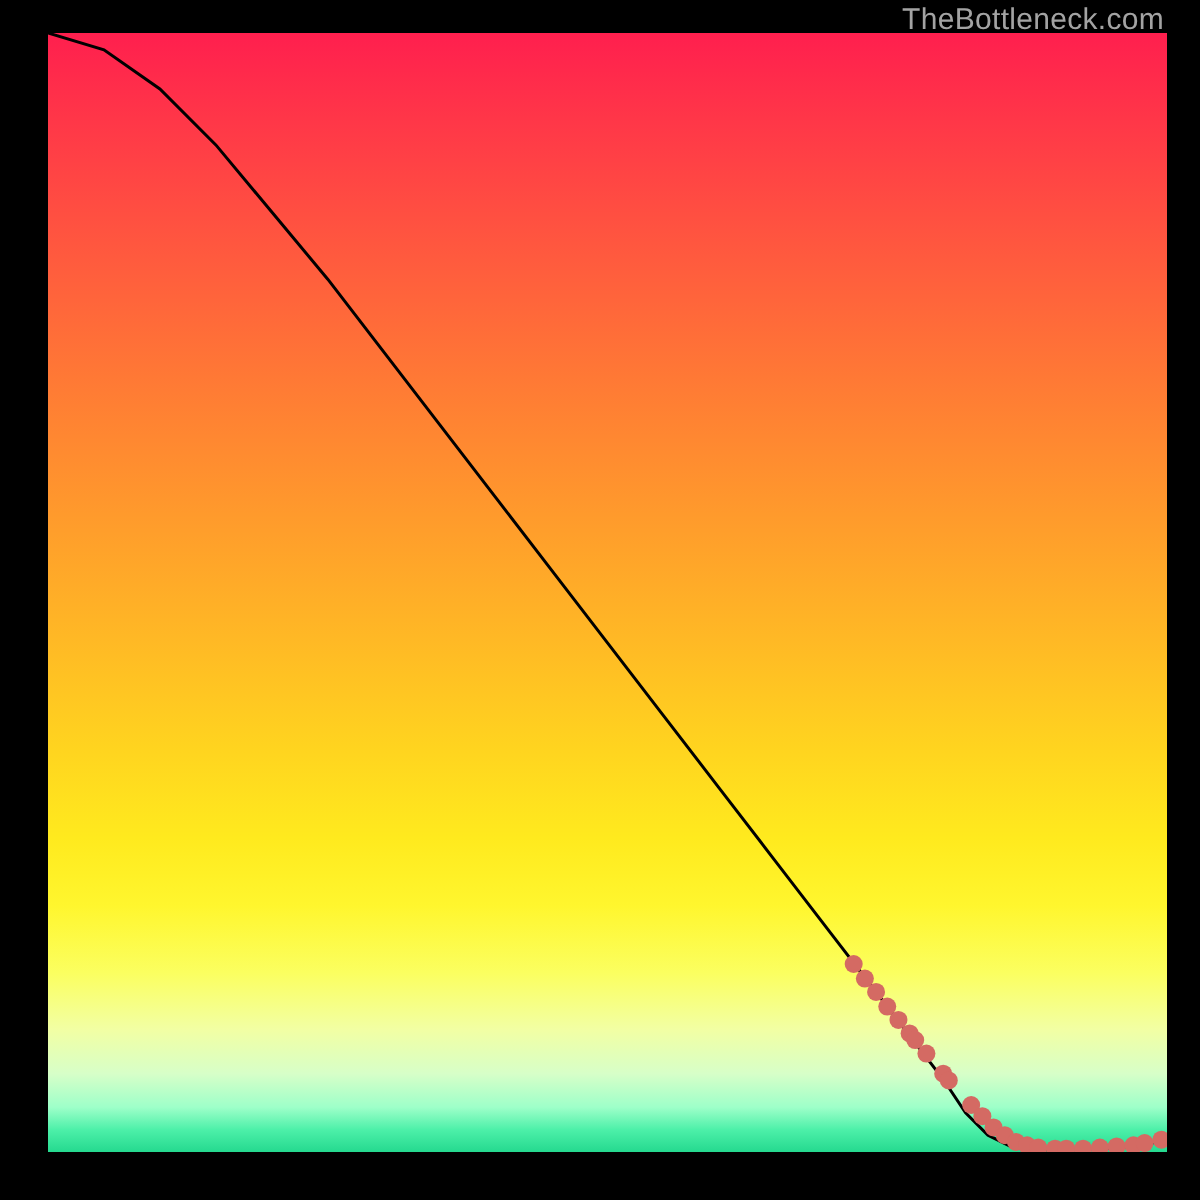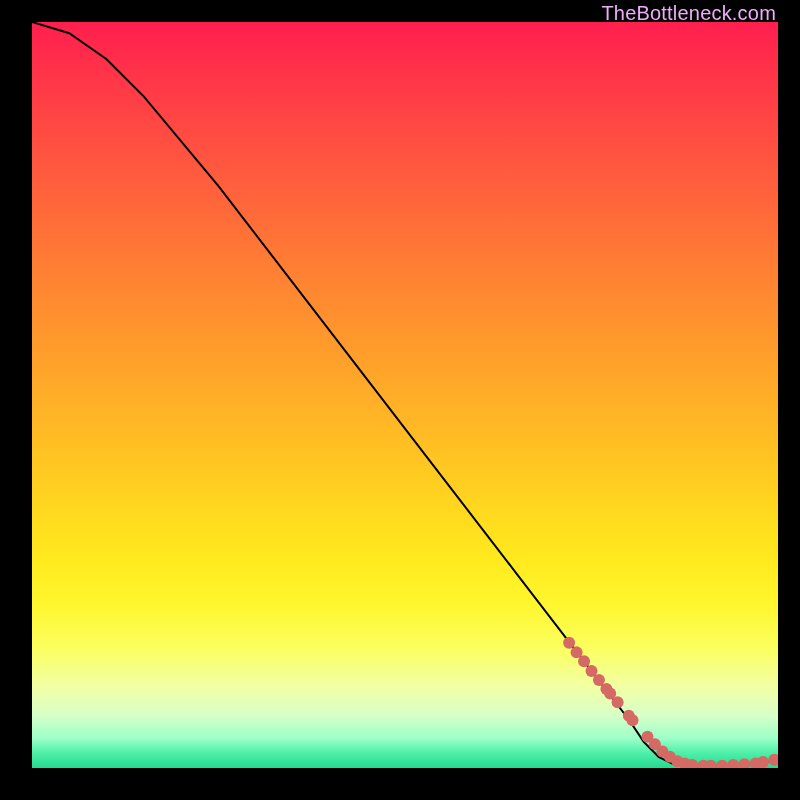--- a/index.html
+++ b/index.html
@@ -51,21 +51,21 @@
   .curve-svg {
     position: absolute;
     left: 0; top: 0;
     width: 100%;
     height: 100%;
   }
   .watermark {
     position: absolute;
     right: 24px;
     top: 2px;
-    color: #f0abfc;
+    color: #a3a3a3;
     font-size: 20px;
     letter-spacing: 0.2px;
   }
 </style>
 </head>
 <body>
 
 <div class="stage">
   <div class="plot">
     <div class="gradient"></div>

